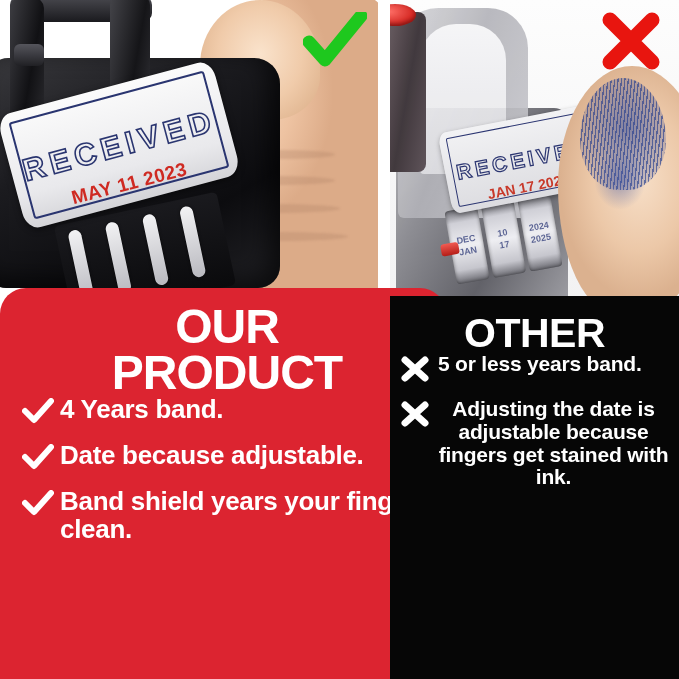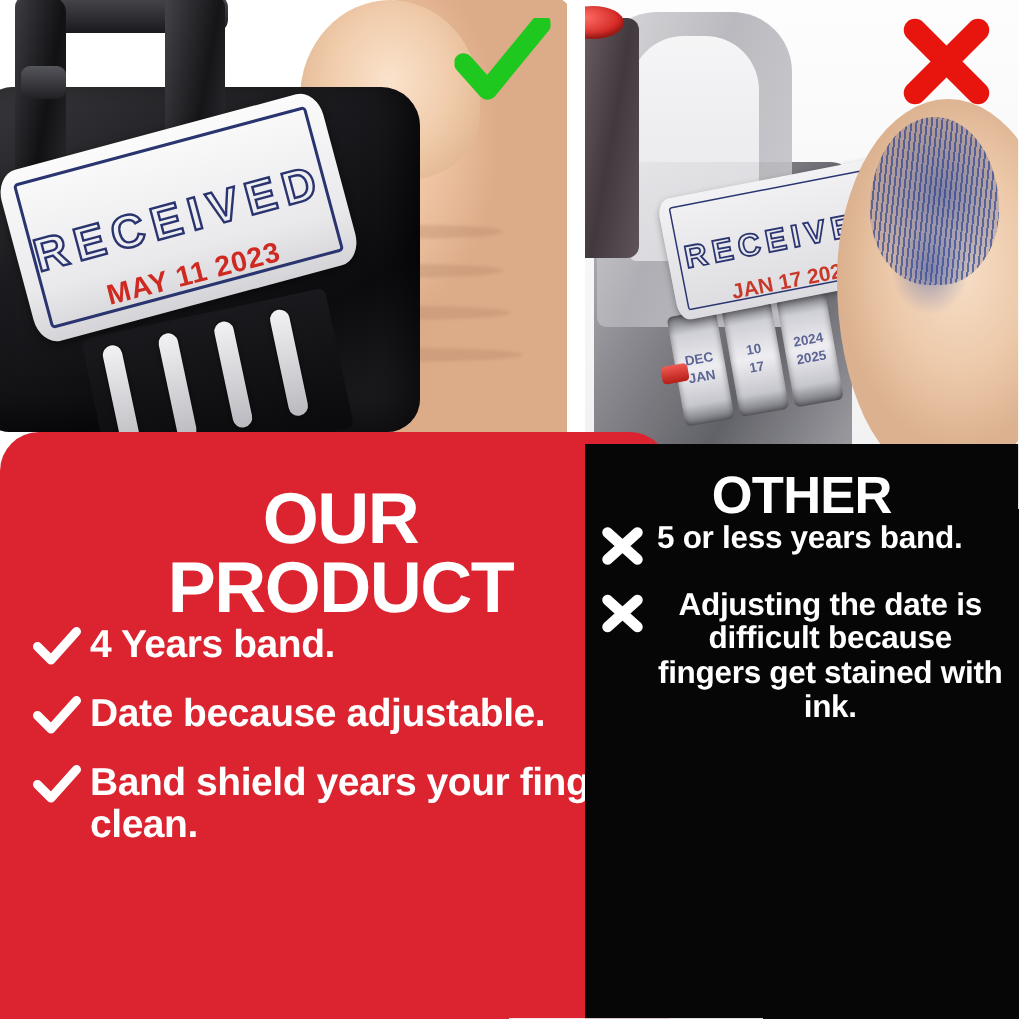--- a/index.html
+++ b/index.html
@@ -104,28 +104,28 @@
   .pr-ink2{position:absolute;left:204px;top:150px;width:52px;height:60px;border-radius:50%;
     background:radial-gradient(ellipse at 50% 50%, rgba(46,72,158,.45), rgba(46,72,158,0) 70%);}
 
   
   .check-badge{position:absolute;left:303px;top:12px;width:64px;height:58px;}
   .cross-badge{position:absolute;left:598px;top:8px;width:66px;height:66px;}
 
   
   .panel{position:absolute;bottom:0;box-sizing:border-box;}
   .panel-red{left:0;top:288px;width:446px;height:391px;background:#dc2430;
-    border-radius:26px 26px 0 0;padding:32px 14px 0 22px;}
+    border-radius:26px 26px 0 0;padding:12px 14px 0 22px;}
   .panel-black{left:390px;top:296px;width:289px;height:383px;background:#060606;
     padding:12px 10px 0 10px;}
 
   .title{color:#fff;text-align:center;font-weight:800;line-height:.96;
     letter-spacing:-1px;text-transform:uppercase;}
   .title-red{font-size:48px;margin:4px 0 0 0;}
-  .title-black{font-size:35px;margin:6px 0 0 0;letter-spacing:-.5px;}
+  .title-black{font-size:41px;margin:6px 0 0 0;letter-spacing:-.5px;}
 
   ul.features{list-style:none;margin:0;padding:0;}
   ul.features li{display:flex;align-items:flex-start;color:#fff;}
 
   .red-list{margin-top:18px;}
   .red-list li{margin-bottom:18px;}
   .red-list .mark{flex:0 0 auto;width:32px;margin-right:6px;margin-top:2px;}
   .red-list .txt{font:700 26px/1.06 "Liberation Sans",sans-serif;letter-spacing:-.3px;}
 
   .black-list{margin-top:16px;padding-left:8px;}
@@ -272,18 +272,18 @@
           </svg>
         </span>
         <span class="txt">5 or less years band.</span>
       </li>
       <li>
         <span class="mark">
           <svg viewBox="0 0 30 26" width="30" height="26" aria-hidden="true">
             <path d="M5 4 L25 22 M25 4 L5 22" fill="none" stroke="#ffffff" stroke-width="7" stroke-linecap="round"></path>
           </svg>
         </span>
-        <span class="txt">Adjusting the date is difficult because fingers get stained with ink.</span>
+        <span class="txt">Adjusting the date is adjustable because fingers get stained with ink.</span>
       </li>
     </ul>
   </div>
 
 </div>
 
 </body></html>

